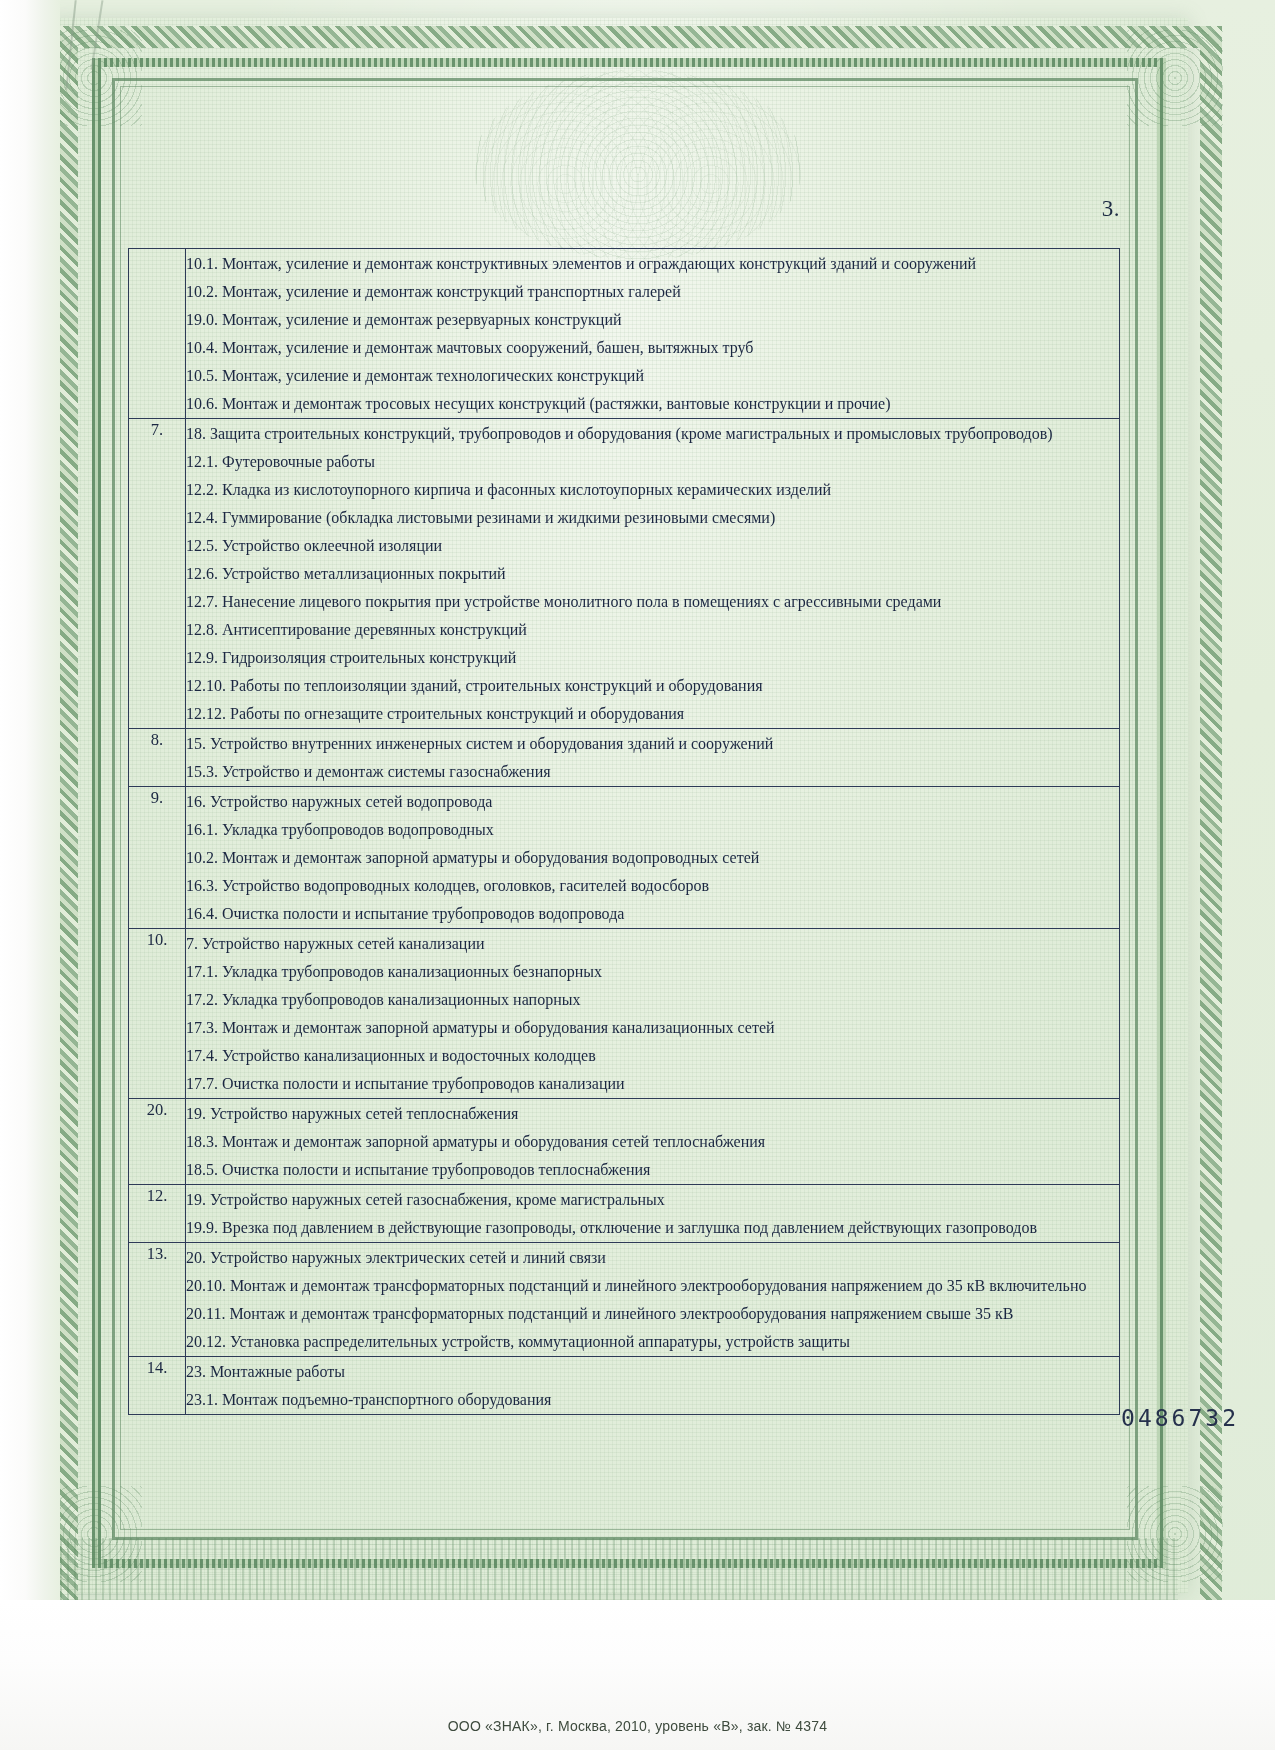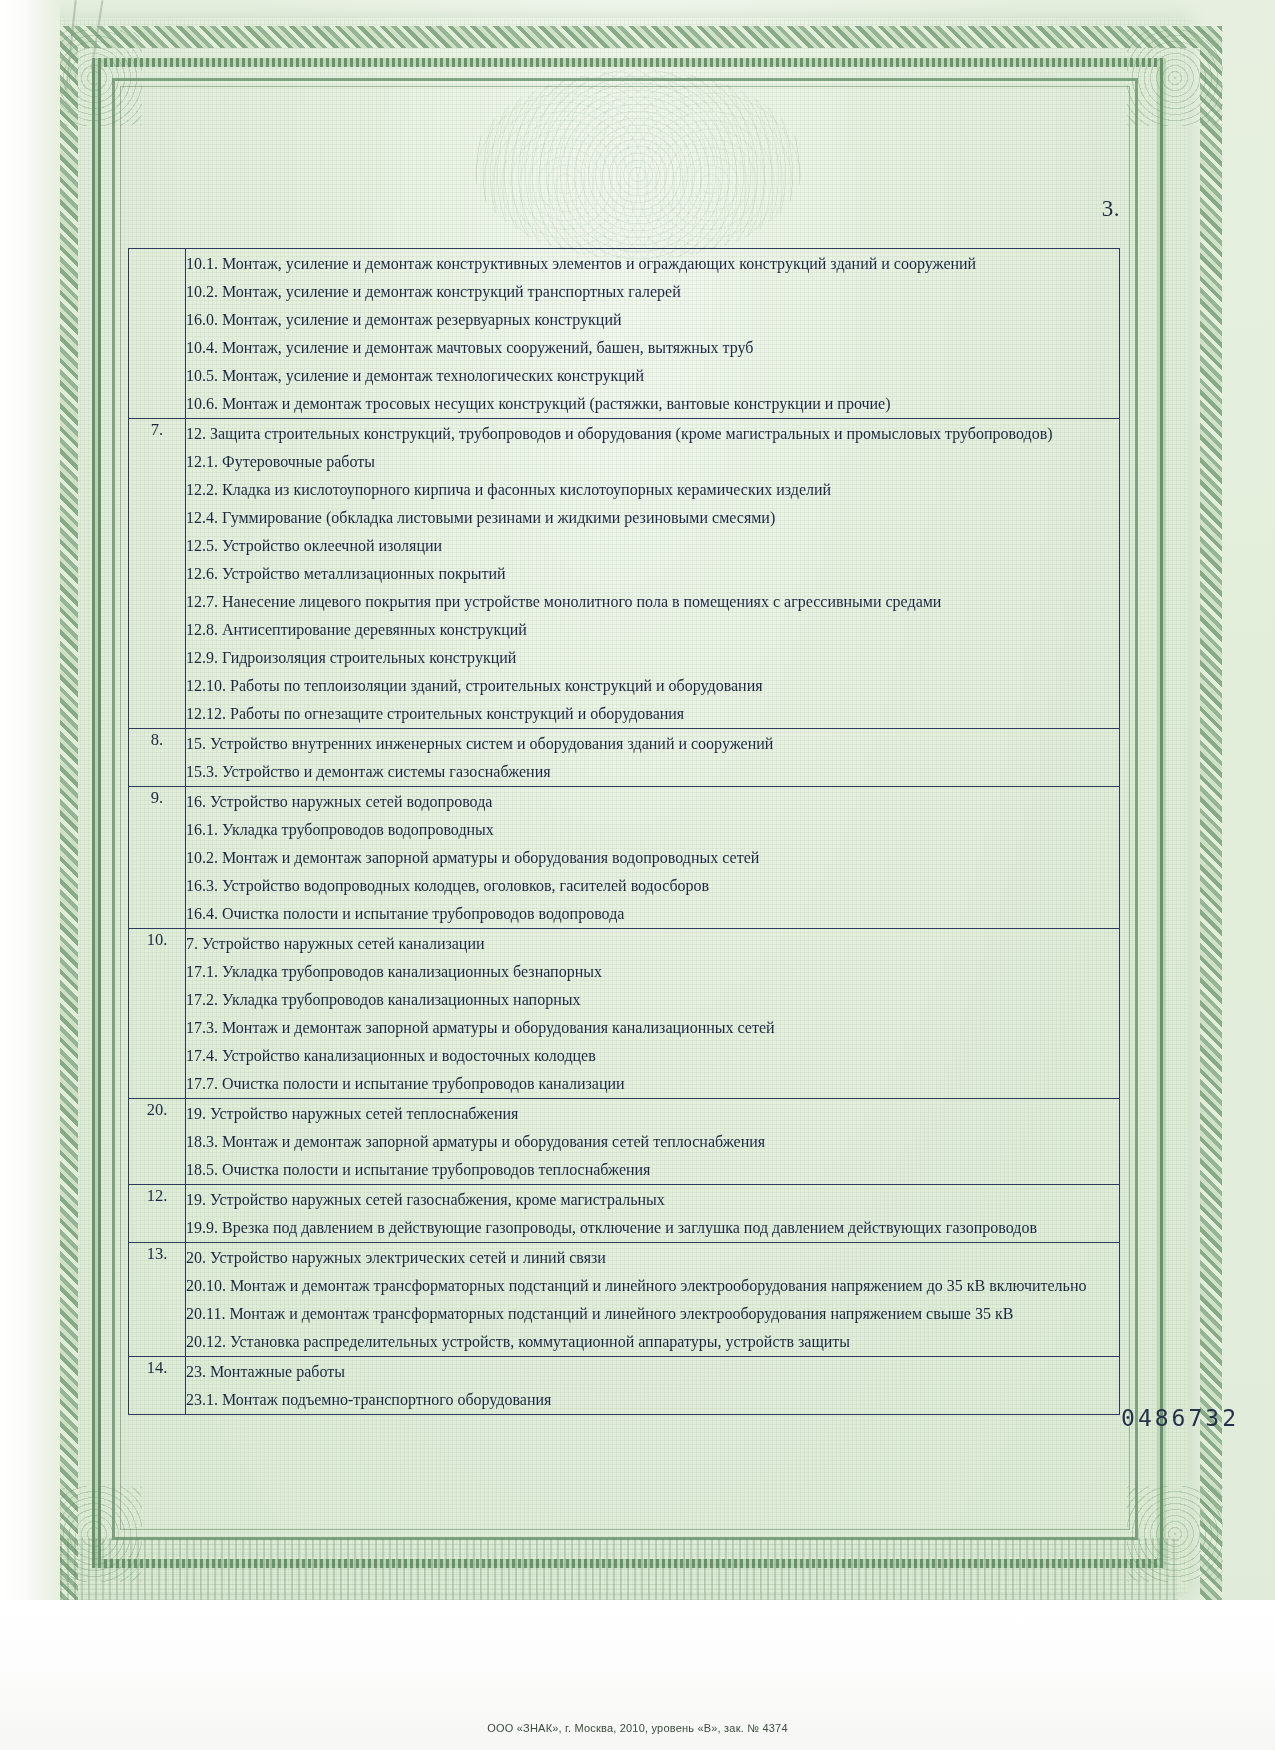--- a/index.html
+++ b/index.html
@@ -193,21 +193,21 @@
     background:
       repeating-linear-gradient(45deg, #6f9a72 0, #6f9a72 3px, #d5e6cd 3px, #d5e6cd 7px);
     opacity: .75;
   }
   #imprint {
     position: absolute;
     left: 0; bottom: 16px;
     width: 1275px;
     text-align: center;
     font-family: "Liberation Sans", sans-serif;
-    font-size: 11px;
+    font-size: 14px;
     color: #3d4a3d;
     letter-spacing: .2px;
   }
   #bottom-shadow {
     position: absolute;
     left: 0; bottom: 0;
     width: 1275px; height: 150px;
     background: linear-gradient(180deg, #ffffff 0%, #fdfdfd 40%, #f6f6f4 100%);
   }
 </style>
@@ -235,30 +235,30 @@
 
   <div id="content">
     <div id="page-number">3.</div>
     <table class="licence">
       <tbody>
           <tr>
             <td class="numcell"></td>
             <td class="itemscell">
               <div class="line">10.1. Монтаж, усиление и демонтаж конструктивных элементов и ограждающих конструкций зданий и сооружений</div>
               <div class="line">10.2. Монтаж, усиление и демонтаж конструкций транспортных галерей</div>
-              <div class="line">16.0. Монтаж, усиление и демонтаж резервуарных конструкций</div>
+              <div class="line">19.0. Монтаж, усиление и демонтаж резервуарных конструкций</div>
               <div class="line">10.4. Монтаж, усиление и демонтаж мачтовых сооружений, башен, вытяжных труб</div>
               <div class="line">10.5. Монтаж, усиление и демонтаж технологических конструкций</div>
               <div class="line">10.6. Монтаж и демонтаж тросовых несущих конструкций (растяжки, вантовые конструкции и прочие)</div>
             </td>
           </tr>
           <tr>
             <td class="numcell">7.</td>
             <td class="itemscell">
-              <div class="line">12. Защита строительных конструкций, трубопроводов и оборудования (кроме магистральных и промысловых трубопроводов)</div>
+              <div class="line">18. Защита строительных конструкций, трубопроводов и оборудования (кроме магистральных и промысловых трубопроводов)</div>
               <div class="line">12.1. Футеровочные работы</div>
               <div class="line">12.2. Кладка из кислотоупорного кирпича и фасонных кислотоупорных керамических изделий</div>
               <div class="line">12.4. Гуммирование (обкладка листовыми резинами и жидкими резиновыми смесями)</div>
               <div class="line">12.5. Устройство оклеечной изоляции</div>
               <div class="line">12.6. Устройство металлизационных покрытий</div>
               <div class="line">12.7. Нанесение лицевого покрытия при устройстве монолитного пола в помещениях с агрессивными средами</div>
               <div class="line">12.8. Антисептирование деревянных конструкций</div>
               <div class="line">12.9. Гидроизоляция строительных конструкций</div>
               <div class="line">12.10. Работы по теплоизоляции зданий, строительных конструкций и оборудования</div>
               <div class="line">12.12. Работы по огнезащите строительных конструкций и оборудования</div>

